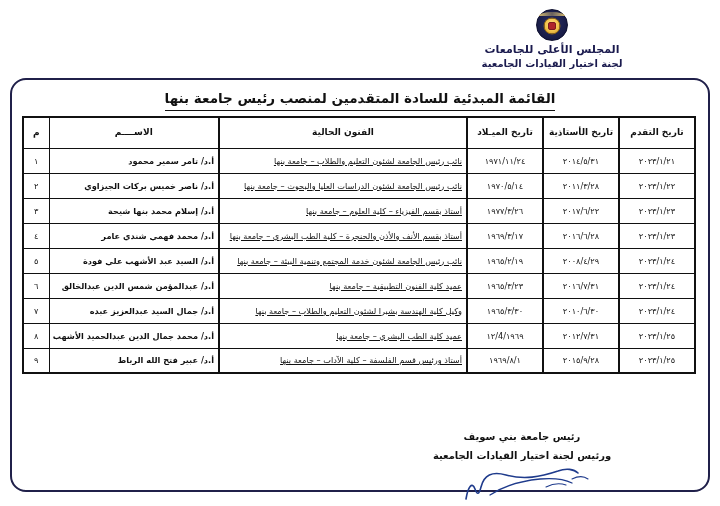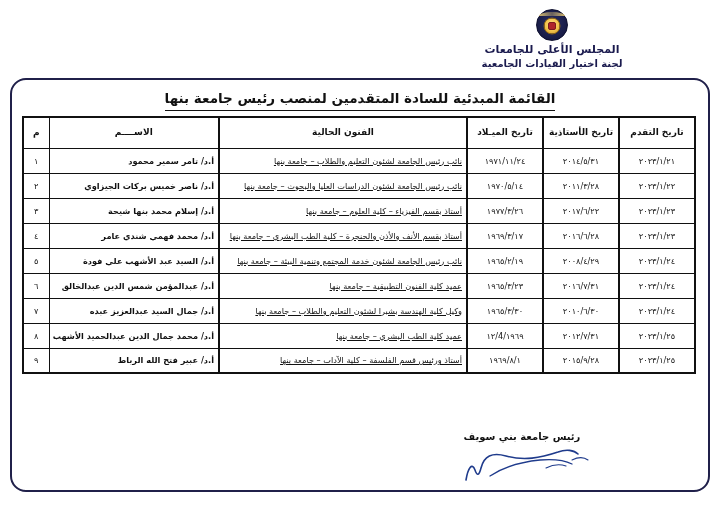--- a/index.html
+++ b/index.html
@@ -326,20 +326,21 @@
         <td class="job sep-left">أستاذ ورئيس قسم الفلسفة – كلية الآداب – جامعة بنها</td>
         <td class="name sep-left">أ.د/ عبير فتح الله الرباط</td>
         <td class="seq">٩</td>
       </tr>
     </tbody>
   </table>
 </div>
 
 <div class="sign-block">
   <div class="sign-line">رئيس جامعة بني سويف</div>
+  <div class="sign-line">ورئيس لجنة اختيار القيادات الجامعية</div>
   <div class="signature">
     <svg width="150" height="40" viewBox="0 0 150 40" fill="none" xmlns="http://www.w3.org/2000/svg">
       <path d="M12 34 C14 22, 18 16, 21 24 C23 30, 25 30, 27 22 C30 10, 38 6, 52 10 C70 15, 86 12, 104 6 C112 3, 120 4, 124 8" stroke="#1f3b8c" stroke-width="1.6" stroke-linecap="round" fill="none"></path>
       <path d="M36 30 C48 22, 66 16, 86 14 C98 13, 110 14, 118 18" stroke="#1f3b8c" stroke-width="1.3" stroke-linecap="round" fill="none"></path>
       <path d="M92 22 C98 19, 106 18, 112 20" stroke="#1f3b8c" stroke-width="1.1" stroke-linecap="round" fill="none"></path>
       <path d="M118 14 C124 11, 130 11, 134 14" stroke="#1f3b8c" stroke-width="1.1" stroke-linecap="round" fill="none"></path>
     </svg>
   </div>
 </div>
 

